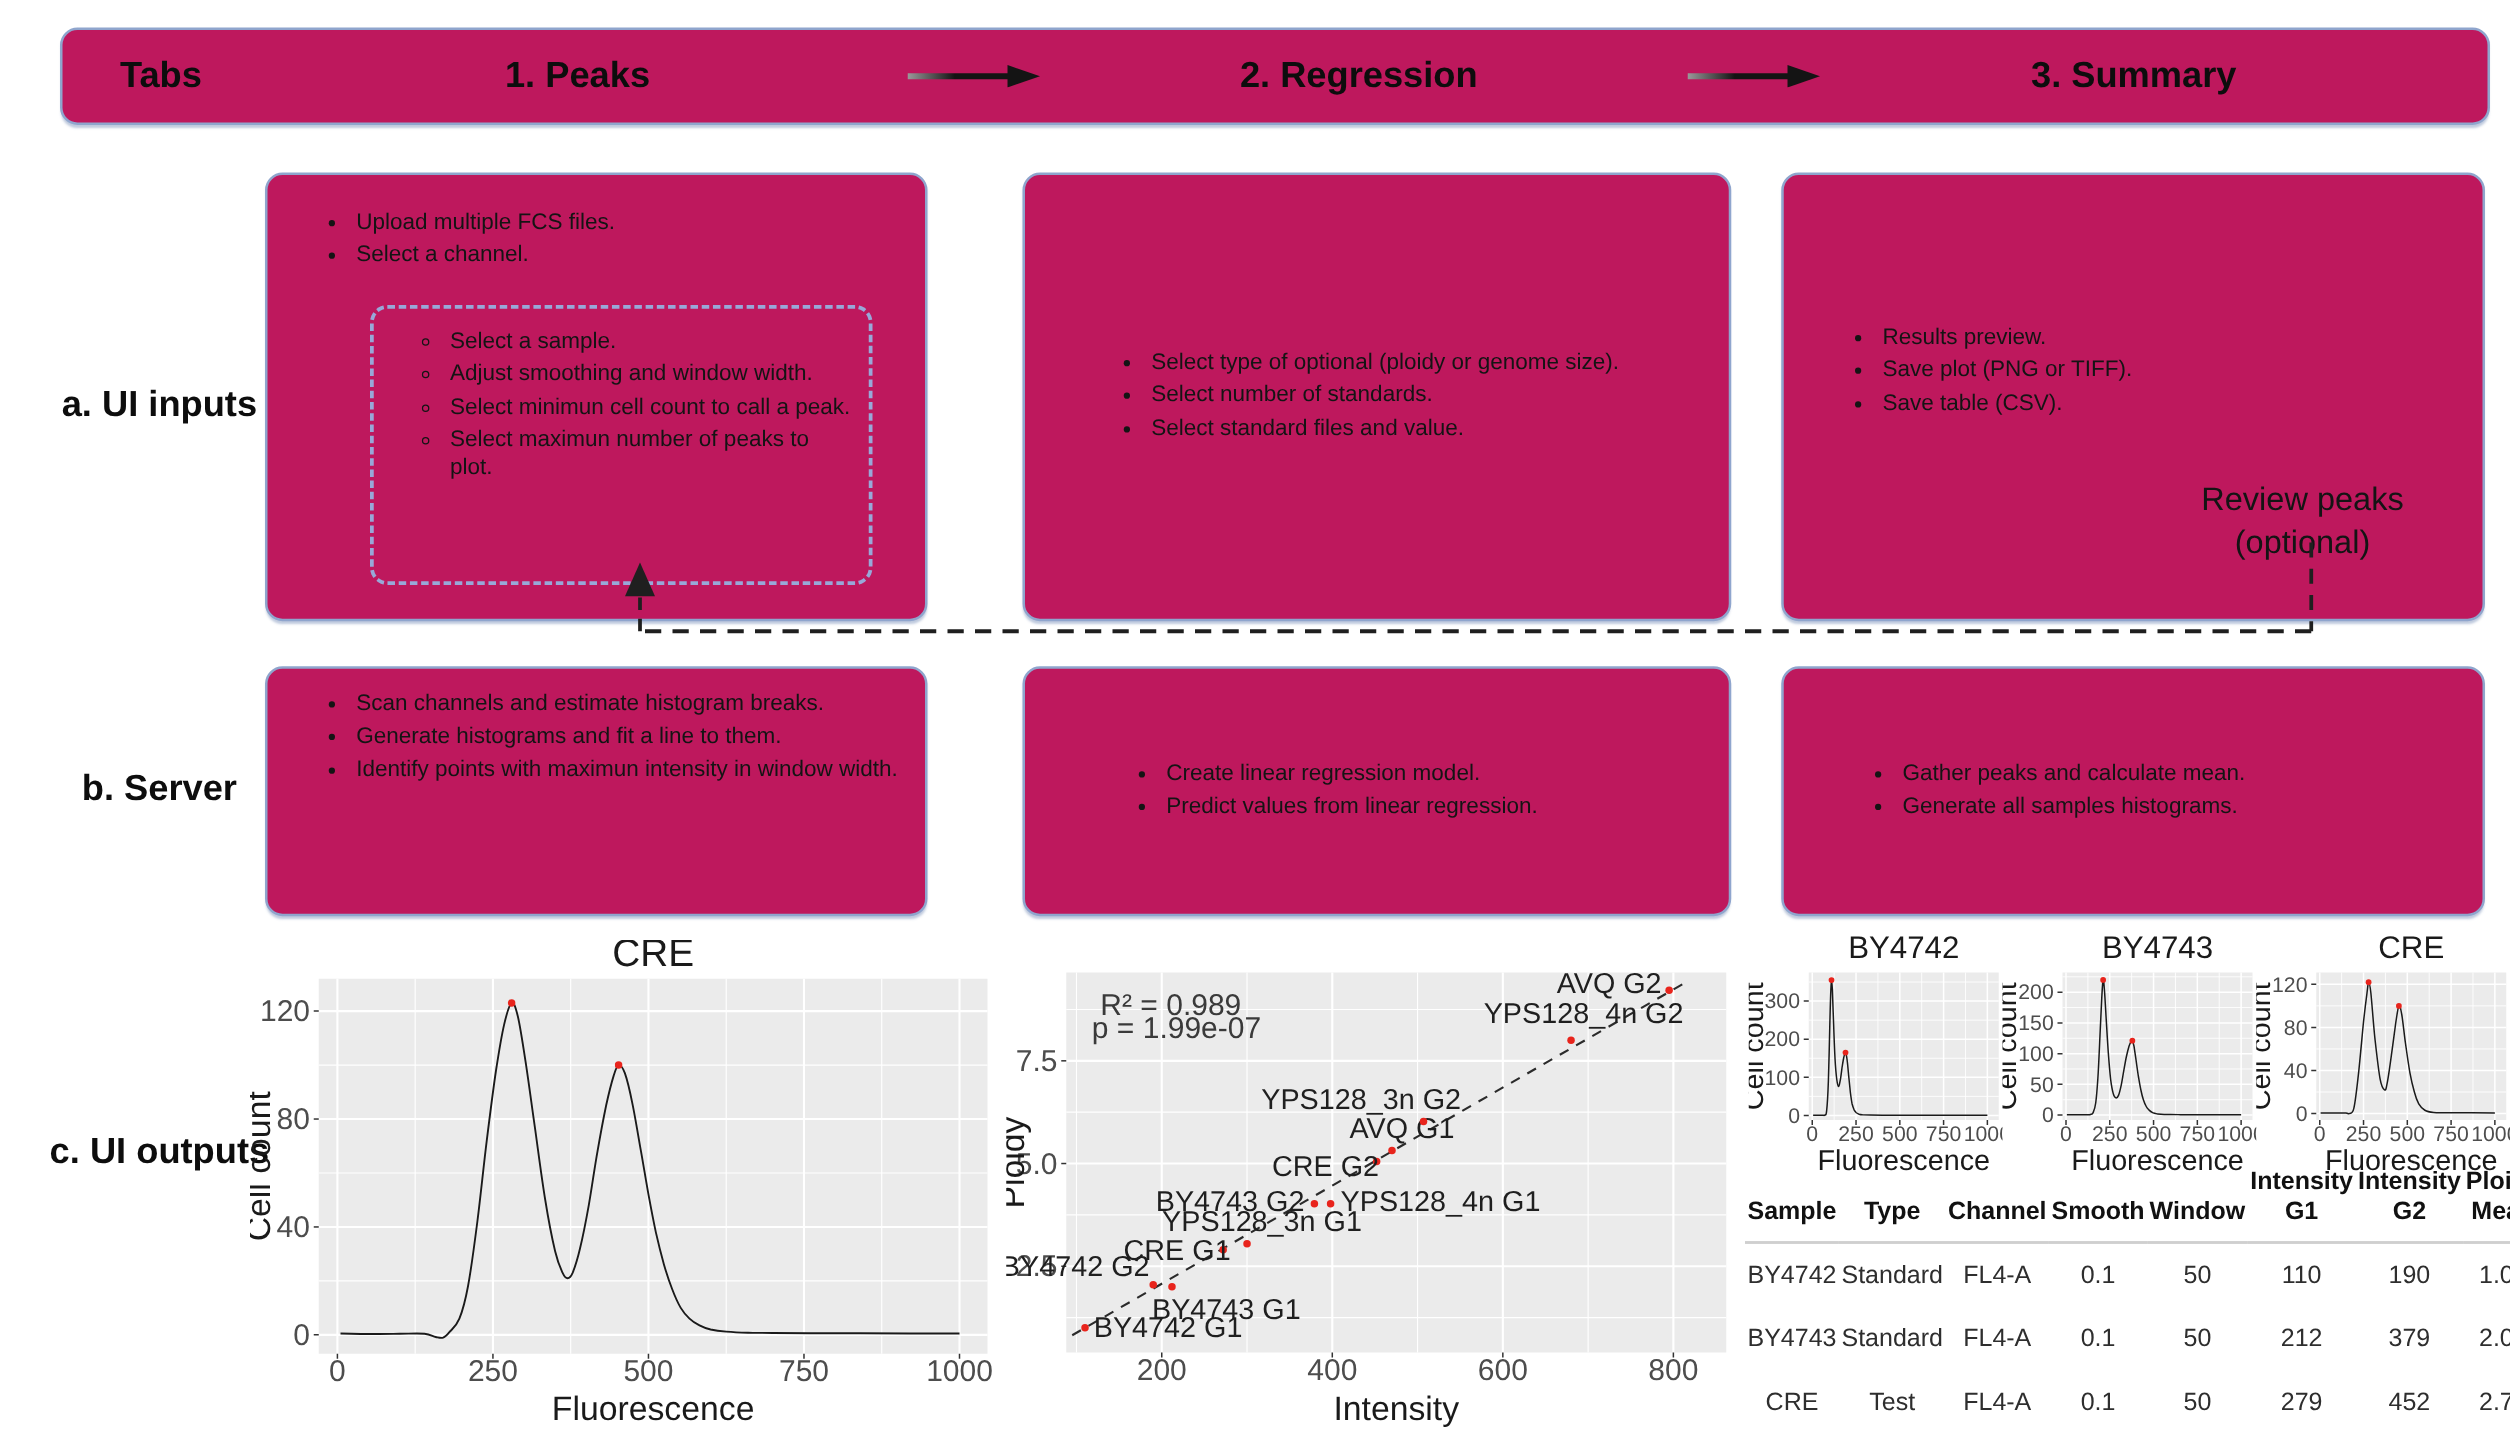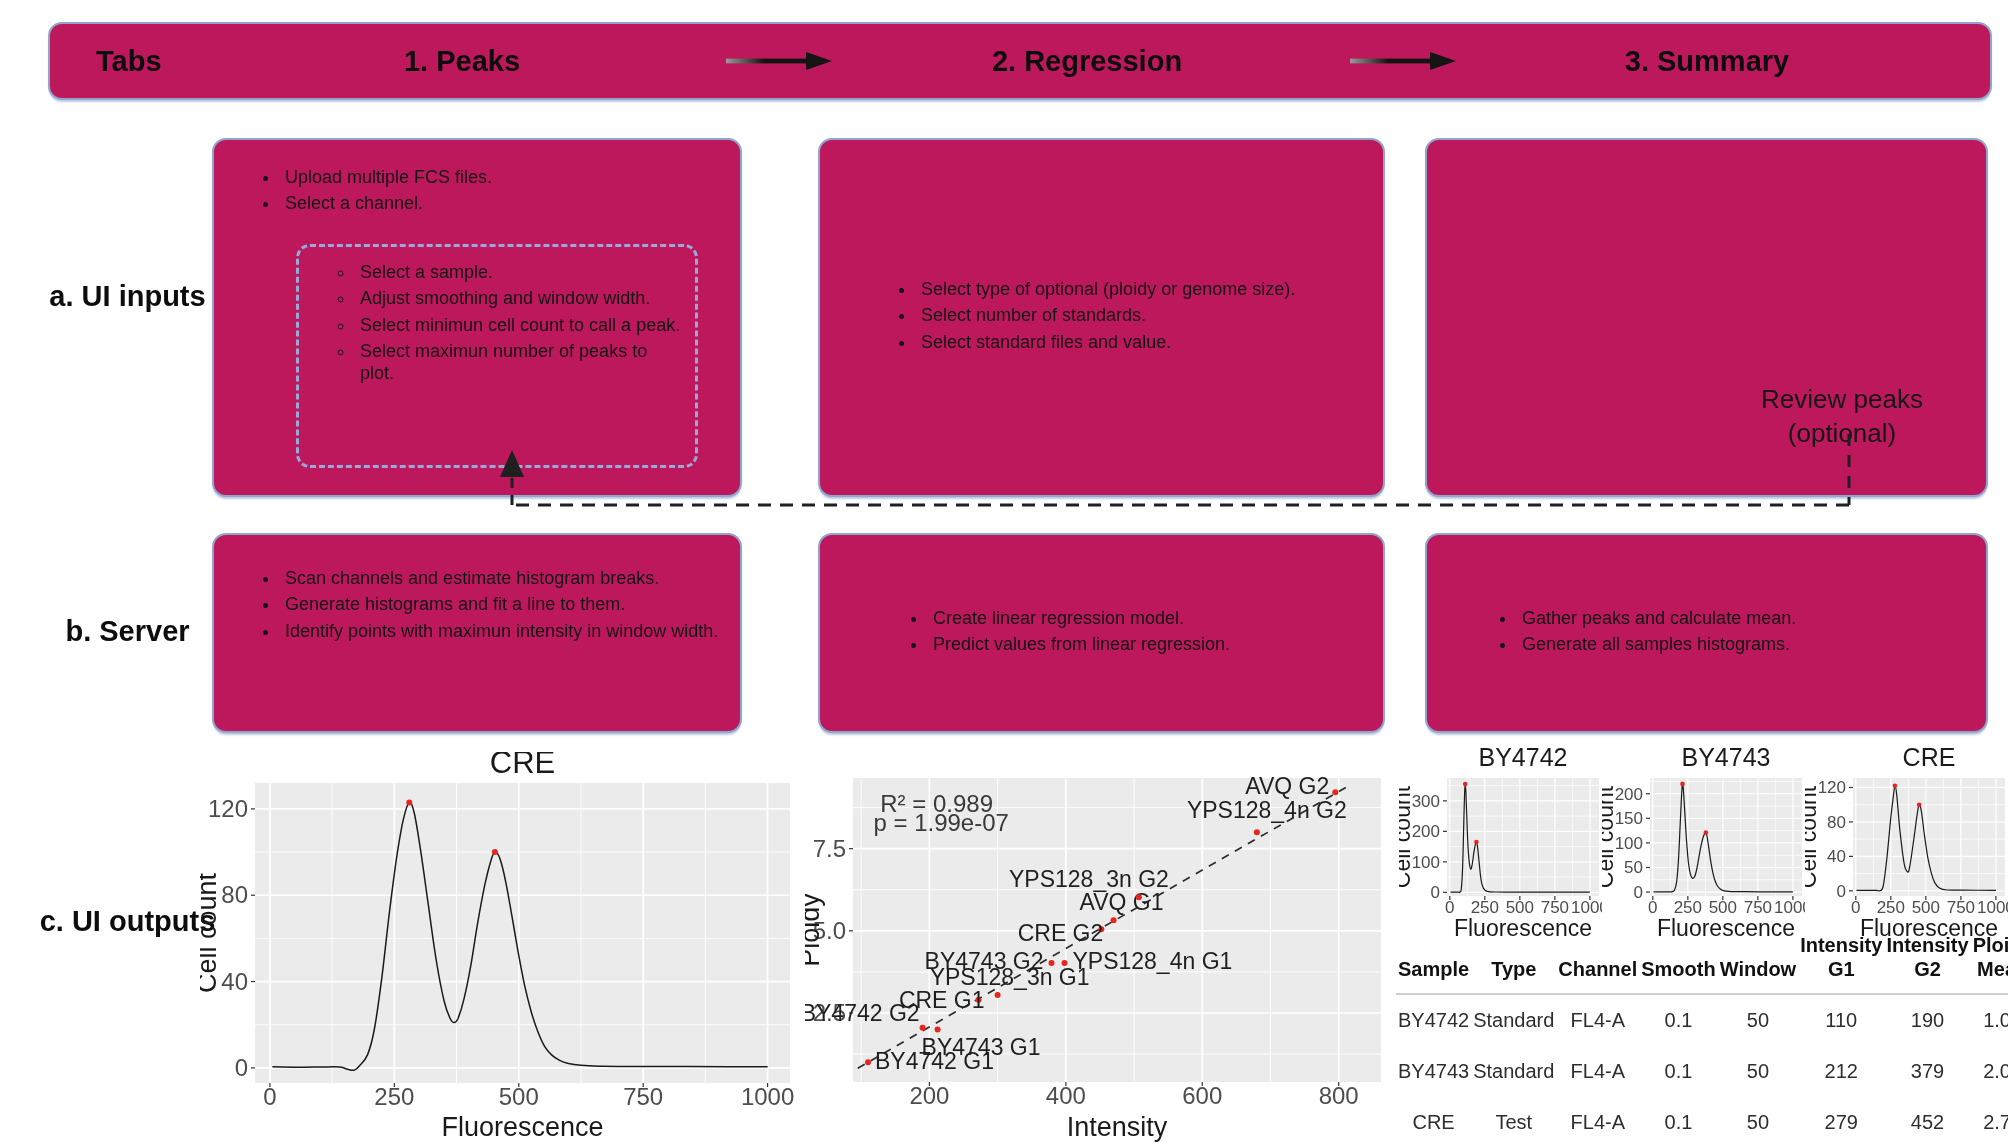--- a/index.html
+++ b/index.html
@@ -54,21 +54,21 @@
             <stop offset="0" stop-color="#9a9a9a"></stop>
             <stop offset="0.45" stop-color="#141414"></stop>
           </linearGradient>
         </defs>
       <rect x="0" y="6.6" width="84" height="4.8" fill="url(#ag2)"></rect>
         <polygon points="80,0 106,9 80,18" fill="#141414"></polygon>
     </svg>
     <span class="hstep" style="left:1657px;">3. Summary</span>
   </div>
 
-  <div class="rowlab" style="left:30px;top:280px;width:195px;">a. UI inputs</div>
+  <div class="rowlab" style="left:30px;top:308px;width:195px;">a. UI inputs</div>
   <div class="rowlab" style="left:30px;top:615px;width:195px;">b. Server</div>
   <div class="rowlab" style="left:30px;top:905px;width:195px;">c. UI outputs</div>
 
   <div class="panelbox box" style="left:212px;top:138px;width:530px;height:359px;">
     <ul style="margin-top:26px;">
         <li>Upload multiple FCS files.</li>
         <li>Select a channel.</li>
       </ul>
     <div class="subbox">
       <ul>
@@ -80,26 +80,31 @@
     </div>
   </div>
   <div class="panelbox box center" style="left:818px;top:138px;width:567px;height:359px;">
     <ul style="padding-left:96px;">
         <li>Select type of optional (ploidy or genome size).</li>
         <li>Select number of standards.</li>
         <li>Select standard files and value.</li>
       </ul>
   </div>
   <div class="panelbox box center" style="left:1425px;top:138px;width:563px;height:359px;">
+    <ul style="padding-left:74px;margin-top:-40px;">
+        <li>Results preview.</li>
+        <li>Save plot (PNG or TIFF).</li>
+        <li>Save table (CSV).</li>
+      </ul>
     <div class="note">Review peaks
 (optional)</div>
   </div>
 
   <div class="panelbox box" style="left:212px;top:533px;width:530px;height:200px;">
-    <ul style="margin-top:32px;">
+    <ul style="margin-top:16px;">
         <li>Scan channels and estimate histogram breaks.</li>
         <li>Generate histograms and fit a line to them.</li>
         <li>Identify points with maximun intensity in window width.</li>
       </ul>
   </div>
   <div class="panelbox box center" style="left:818px;top:533px;width:567px;height:200px;">
     <ul style="padding-left:108px;">
         <li>Create linear regression model.</li>
         <li>Predict values from linear regression.</li>
       </ul>

